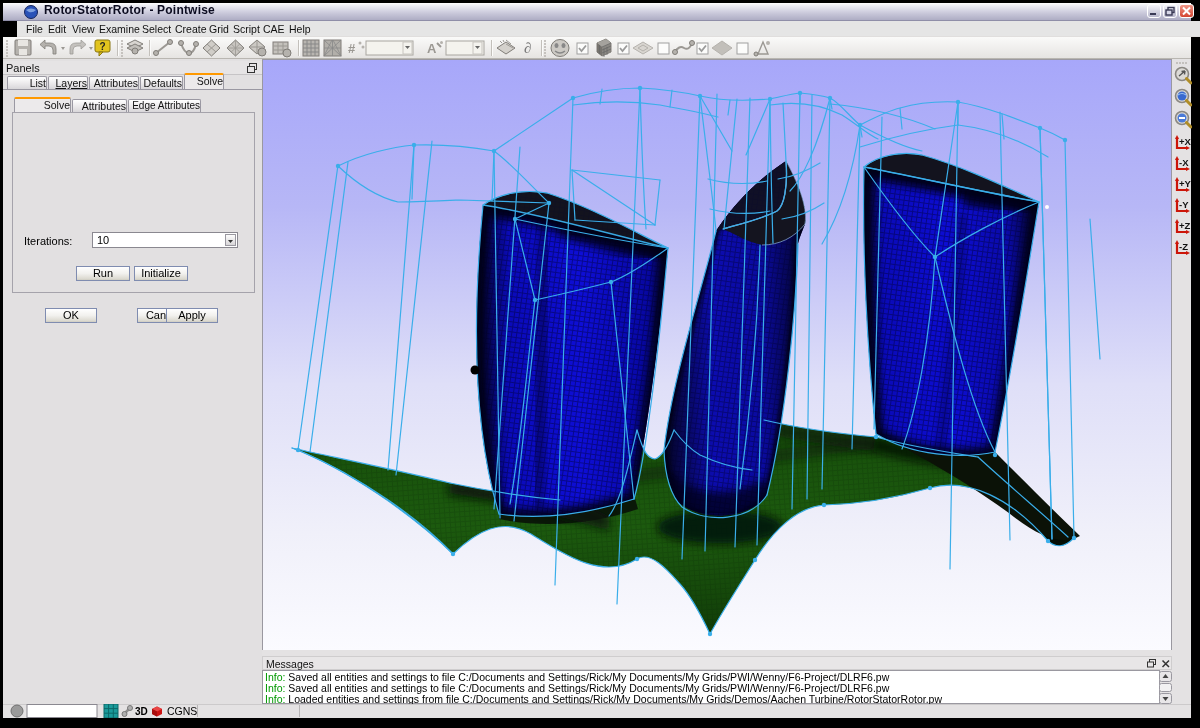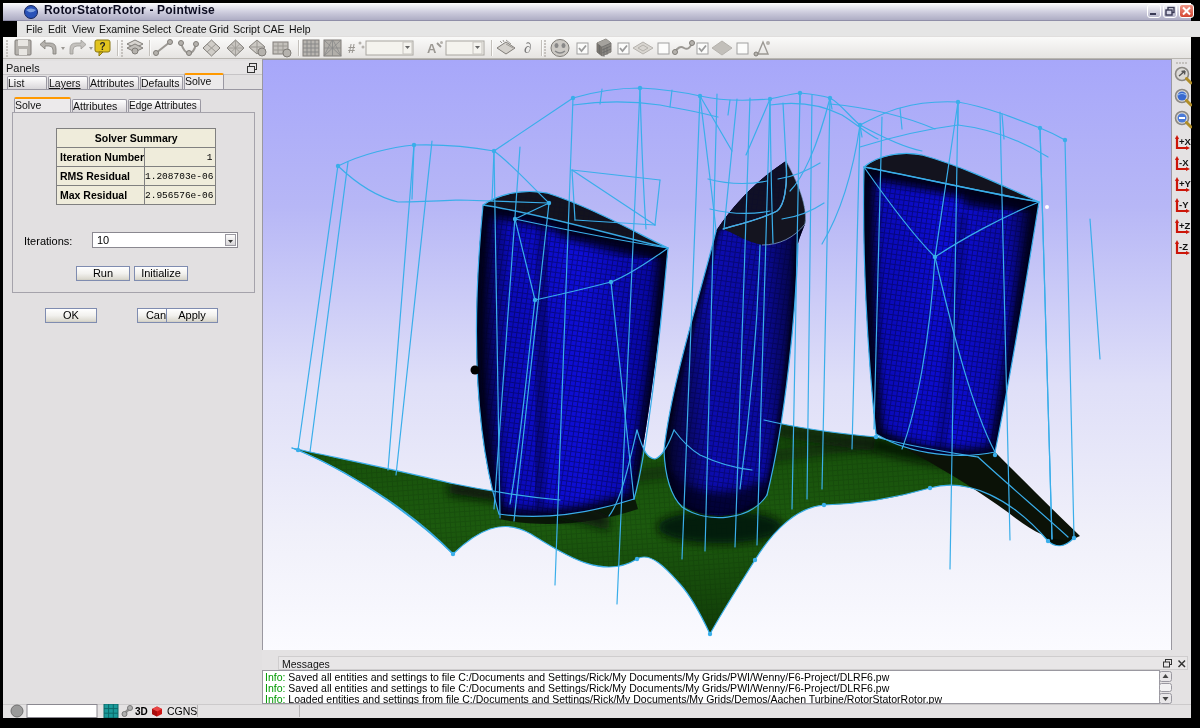--- a/index.html
+++ b/index.html
@@ -16,32 +16,32 @@
   #menubar { left:17px; top:21px; width:1188px; height:16px; background:#e5e5e5; border-bottom:1px solid #e0dedd;}
   #menubar span { position:absolute; top:2px; font-size:10.5px; color:#111; }
   
   #toolbar { left:3px; top:37px; width:1188px; height:22px;
     background:linear-gradient(#fafaf9, #e6e4e2); border-bottom:1px solid #b9b6b1; }
   
   #leftpanel { left:3px; top:59px; width:259px; height:645px; background:#e2e0e1; }
   #panelhdr { left:0; top:2px; width:259px; height:14px; background:#e6e4e5; border-bottom:1px solid #c6c4c6;}
   #panelhdr span { position:absolute; left:3px; top:1px; font-size:11px; color:#111; }
   .tab { position:absolute; border:1px solid #9a98a2; border-bottom:none; border-radius:2px 2px 0 0;
-     background:linear-gradient(#ffffff, #e9e7e9 60%, #d8d6d9); text-align:left; font-size:10.5px; color:#111; white-space:nowrap; overflow:hidden; }
+     background:linear-gradient(#ffffff, #e9e7e9 60%, #d8d6d9); text-align:right; font-size:10.5px; color:#111; white-space:nowrap; overflow:hidden; }
   .tabactive { background:#eceaeb; border-top:2px solid #f90; }
   .xpbtn { position:absolute; border:1px solid #7f8cb0; border-radius:0;
      background:linear-gradient(#ffffff, #f2f1ee 50%, #dddbd2 88%, #cfcdc2); font-size:11px; color:#000;
      text-align:center; }
   
   #viewport { left:262px; top:59px; width:910px; height:592px; }
   
   #rightbar { left:1172px; top:59px; width:19px; height:645px; background:#e4e2e3; }
   
   #msgpanel { left:262px; top:655px; width:910px; height:49px; background:#e4e2e3;}
-  #msghdr { left:16px; top:1px; width:910px; height:14px; background:#e8e6e7; border:1px solid #cfcdce; }
+  #msghdr { left:0px; top:1px; width:910px; height:14px; background:#e8e6e7; border:1px solid #cfcdce; }
   #msglist { left:0px; top:15px; width:898px; height:34px; background:#fff; border:1px solid #9a98a0; font-size:10.5px; }
   #msglist div { white-space:nowrap; line-height:11px; color:#000;}
   #msglist i { font-style:normal; color:#009900; }
   
   #statusbar { left:3px; top:704px; width:1188px; height:14px; background:#e4e2e3; border-top:1px solid #cccacb;}
 </style>
 </head>
 <body>
 
 <div class="abs" id="titlebar"></div>
@@ -243,39 +243,20 @@
   <div class="tab" style="left:86px;top:17px;width:50px;height:13px;">Attributes</div>
   <div class="tab" style="left:137px;top:17px;width:43px;height:13px;">Defaults</div>
   <div class="tab tabactive" style="left:181px;top:14px;width:40px;height:17px;">Solve</div>
   <div class="abs" style="left:0;top:30px;width:259px;height:1px;background:#9a98a2;"></div>
 
   <div class="tab tabactive" style="left:11px;top:38px;width:57px;height:15px;">Solve</div>
   <div class="tab" style="left:69px;top:40px;width:55px;height:13px;">Attributes</div>
   <div class="tab" style="left:125px;top:40px;width:73px;height:13px;font-size:10px;">Edge Attributes</div>
   <div class="abs" style="left:9px;top:53px;width:243px;height:181px;border:1px solid #a5a3ab;border-top:1px solid #a5a3ab;"></div>
 
-  <table class="abs" style="left:53px;top:69px;width:150px;border-collapse:collapse;background:#efecdb;font-size:10.5px;white-space:nowrap;" border="0">
-    <tbody>
-        <tr>
-          <td colspan="2" style="border:1px solid #808080;text-align:center;font-weight:bold;height:19px;color:#000;">Solver Summary</td>
-        </tr>
-    <tr>
-          <td style="border:1px solid #808080;font-weight:bold;padding-left:3px;height:19px;color:#000;width:79px;">Iteration Number</td>
-          <td style="border:1px solid #808080;text-align:right;font-family:'Liberation Mono',monospace;font-size:9.5px;padding-right:3px;">1</td>
-        </tr>
-    <tr>
-          <td style="border:1px solid #808080;font-weight:bold;padding-left:3px;height:19px;color:#000;">RMS Residual</td>
-          <td style="border:1px solid #808080;text-align:right;font-family:'Liberation Mono',monospace;font-size:9.5px;padding-right:2px;">1.208703e-06</td>
-        </tr>
-    <tr>
-          <td style="border:1px solid #808080;font-weight:bold;padding-left:3px;height:19px;color:#000;">Max Residual</td>
-          <td style="border:1px solid #808080;text-align:right;font-family:'Liberation Mono',monospace;font-size:9.5px;padding-right:2px;">2.956576e-06</td>
-        </tr>
-  </tbody>
-    </table>
   <div class="abs" style="left:21px;top:176px;font-size:11px;color:#000;">Iterations:</div>
   <div class="abs" style="left:89px;top:173px;width:146px;height:16px;background:#fff;border:1px solid #8a8890;">
     <span style="position:absolute;left:4px;top:1px;font-size:11px;color:#000;">10</span>
     <span style="position:absolute;right:1px;top:1px;width:11px;height:12px;border:1px solid #9a98a0;background:linear-gradient(#fdfdfd,#d8d6d8);">
         <svg width="9" height="10" style="position:absolute;left:0px;top:1px">
           <path d="M2 4 L7 4 L4.5 7 Z" fill="#333"></path>
         </svg>
       </span>
   </div>
   <div class="xpbtn" style="left:73px;top:207px;width:54px;height:15px;">Run</div>

